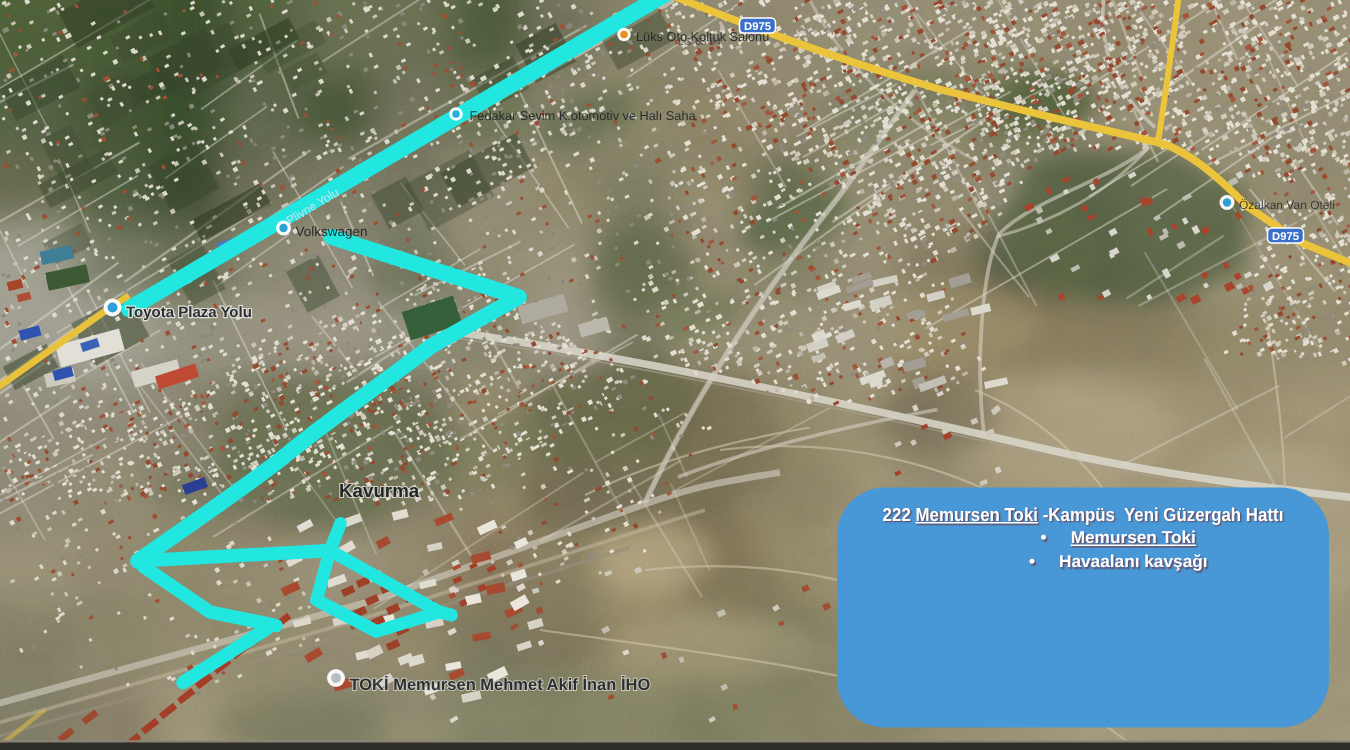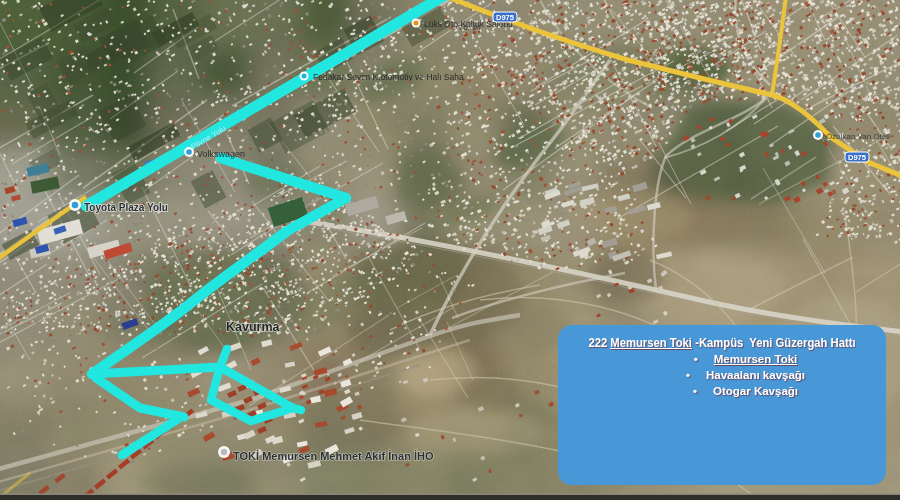--- a/index.html
+++ b/index.html
@@ -1,20 +1,20 @@
 <!DOCTYPE html>
 <html><head><meta charset="utf-8">
 <style>
 html,body { margin:0; padding:0; }
 body { width:900px; height:500px; overflow:hidden; font-family:"Liberation Sans", sans-serif; background:#b3aca0; }
 #stage { position:relative; width:900px; height:500px; }
 #stage svg { position:absolute; left:0; top:0; }
 #infobox {
   position:absolute; left:558px; top:325px; width:328px; height:160px;
-  background:#4897d6; border-radius:14px; color:#ffffff;
+  background:#4897d6; border-radius:32px; color:#ffffff;
   font-weight:bold; text-align:center;
   text-shadow:1px 1px 1px rgba(120,30,30,0.65);
 }
 #infobox .t1 { margin-top:9.5px; font-size:12.5px; line-height:16px; transform:scaleX(0.9); }
 #infobox .t2 { font-size:12px; line-height:15px; color:#f0ee1e; }
 #infobox .li { font-size:11.5px; line-height:16.2px;margin-left:47px; }
 </style></head>
 <body>
 <div id="stage">
 
@@ -687,16 +687,15 @@
 
   <div class="t1">222 <u>Memursen Toki</u> -Kampüs&nbsp; Yeni Güzergah Hattı</div>
 
 
   <div class="li">•&nbsp;&nbsp;&nbsp;&nbsp;&nbsp;<u>Memursen Toki </u></div>
 
   <div class="li">•&nbsp;&nbsp;&nbsp;&nbsp;&nbsp;Havaalanı kavşağı</div>
 
 
 
-  <div class="li">•&nbsp;&nbsp;&nbsp;&nbsp;&nbsp;Otogar Kavşağı</div>
 
 
 </div>
 </div>
 </body></html>

